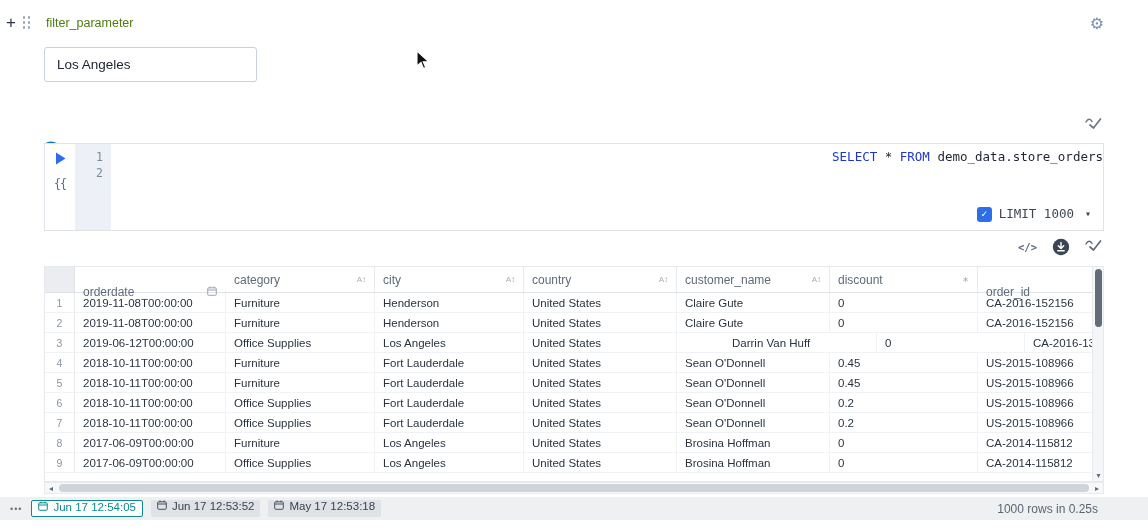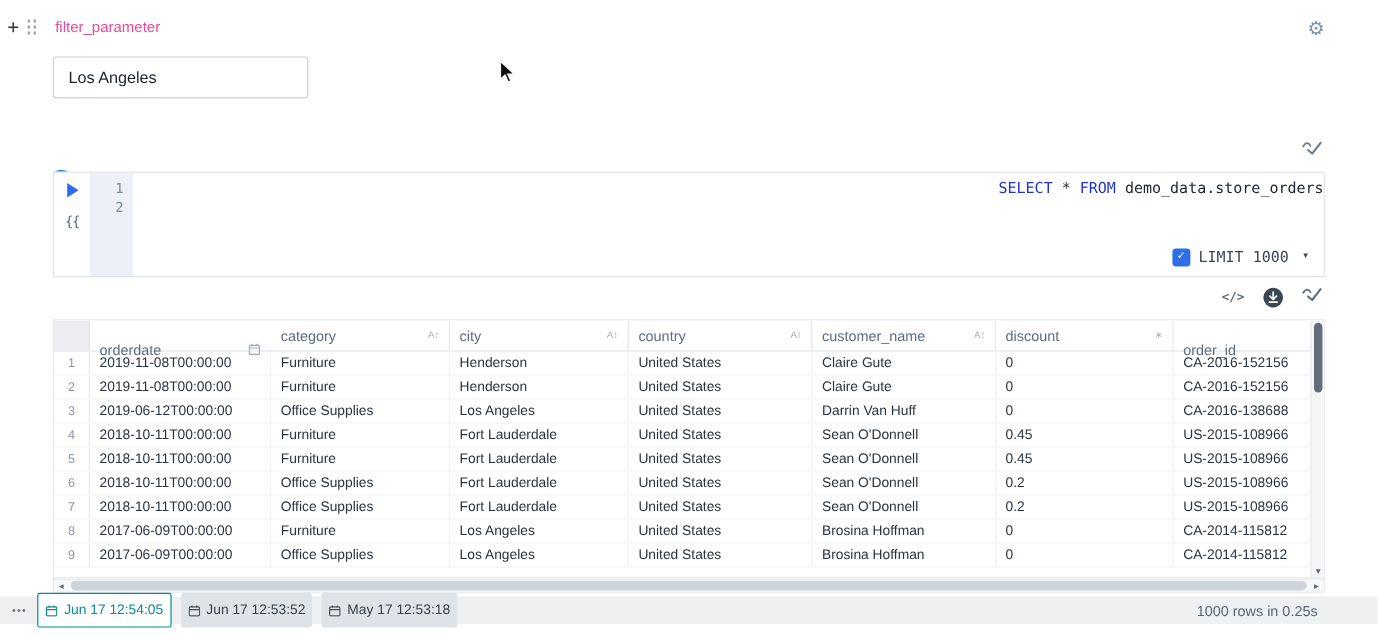--- a/index.html
+++ b/index.html
@@ -4,21 +4,21 @@
 <style>
   * { box-sizing: border-box; margin: 0; padding: 0; }
   html,body { width:1148px; height:531px; background:#ffffff; overflow:hidden;
     font-family:"Liberation Sans", sans-serif; position:relative; }
 
   
   .cell-topbar { position:absolute; left:6px; top:14px; display:flex; align-items:center; gap:7px; }
   .plus-btn { font-size:17px; color:#2b3440; line-height:1; cursor:pointer; }
   .drag-dots { display:grid; grid-template-columns:repeat(2,3px); grid-auto-rows:3px; gap:2px; }
   .drag-dots i { width:2.5px; height:2.5px; border-radius:50%; background:#9aa5b1; }
-  .cell-title { font-size:12.5px; color:#ec4899; margin-left:8px; }
+  .cell-title { font-size:12.5px; color:#4d7c0f; margin-left:8px; }
   .gear { position:absolute; right:44px; top:14px; font-size:16px; color:#7e93b2; cursor:pointer; }
 
   .param-input { position:absolute; left:44px; top:47px; width:213px; height:35px;
     border:1px solid #c9d0da; border-radius:3px; padding:0 12px; font-size:13.5px; color:#1c2230;
     font-family:"Liberation Sans", sans-serif; background:#fff; }
 
   
   .query-head { position:absolute; left:44px; top:118px; display:flex; align-items:center; gap:8px; }
   .query-title { font-size:12.5px; color:#3d4754;margin-top:47px; }
   .graph-icon-top { position:absolute; right:46px; top:116px; }
@@ -65,21 +65,21 @@
   .hscroll { position:absolute; left:44px; top:482px; width:1060px; height:12px; background:#f7f8f9;
     border:1px solid #e8eaee; display:flex; align-items:center; }
   .harrow { width:12px; text-align:center; font-size:8px; color:#5f6b7a; cursor:pointer; flex:none; }
   .hthumb { height:8px; background:#cfd4da; border-radius:4px; flex:1; margin:0 2px; cursor:pointer; }
 
   
   .status-bar { position:absolute; left:0; right:0; top:497px; height:23px; background:#eef0f2;
     display:flex; align-items:center; padding:0 10px; gap:9px; }
   .more-btn { font-size:9px; letter-spacing:1px; color:#6a7480; cursor:pointer; }
   .run-history { display:flex; align-items:center; gap:8px; }
-  .chip { height:29px; display:flex; align-items:center; gap:5px; padding:0 6px; border-radius:2px;
+  .chip { height:17px; display:flex; align-items:flex-start; gap:5px; padding:0 6px; border-radius:2px;
     font-size:11.5px; background:#dfe2e6; color:#39424d; cursor:pointer; }
   .chip.active { background:#fdfefe; border:1px solid var(--teal,#0d8a90); color:var(--teal,#0d8a90); }
   .rows-summary { margin-left:auto; font-size:12px; color:#5b6572; padding-right:40px; }
 
   .mouse-cursor { position:absolute; left:415px; top:50px; pointer-events:none; }
 </style>
 </head>
 <body>
 
 <div class="cell-topbar">
@@ -215,21 +215,21 @@
         <div class="td" style="width: 153px;">Claire Gute</div>
         <div class="td" style="width: 148px;">0</div>
         <div class="td" style="width: 160px;">CA-2016-152156</div>
       </div>
       <div class="tr">
         <div class="rn">3</div>
         <div class="td" style="width: 151px;">2019-06-12T00:00:00</div>
         <div class="td" style="width: 149px;">Office Supplies</div>
         <div class="td" style="width: 149px;">Los Angeles</div>
         <div class="td" style="width: 153px;">United States</div>
-        <div class="td" style="width: 153px;">Darrin Van Huff</div>
+        <div class="td" style="width: 153px; margin-left: 47px;">Darrin Van Huff</div>
         <div class="td" style="width: 148px;">0</div>
         <div class="td" style="width: 160px;">CA-2016-138688</div>
       </div>
       <div class="tr">
         <div class="rn">4</div>
         <div class="td" style="width: 151px;">2018-10-11T00:00:00</div>
         <div class="td" style="width: 149px;">Furniture</div>
         <div class="td" style="width: 149px;">Fort Lauderdale</div>
         <div class="td" style="width: 153px;">United States</div>
         <div class="td" style="width: 153px;">Sean O'Donnell</div>

